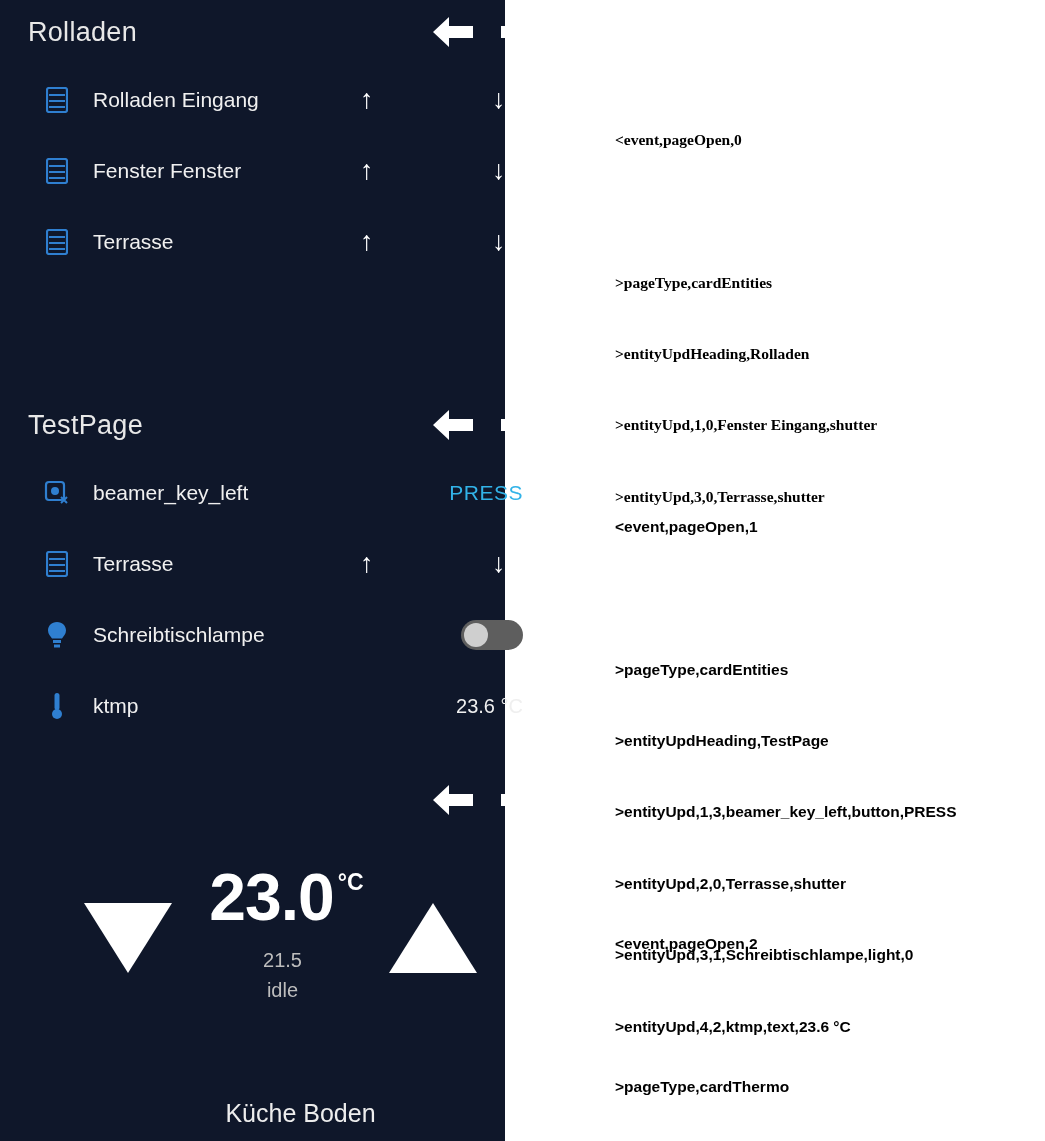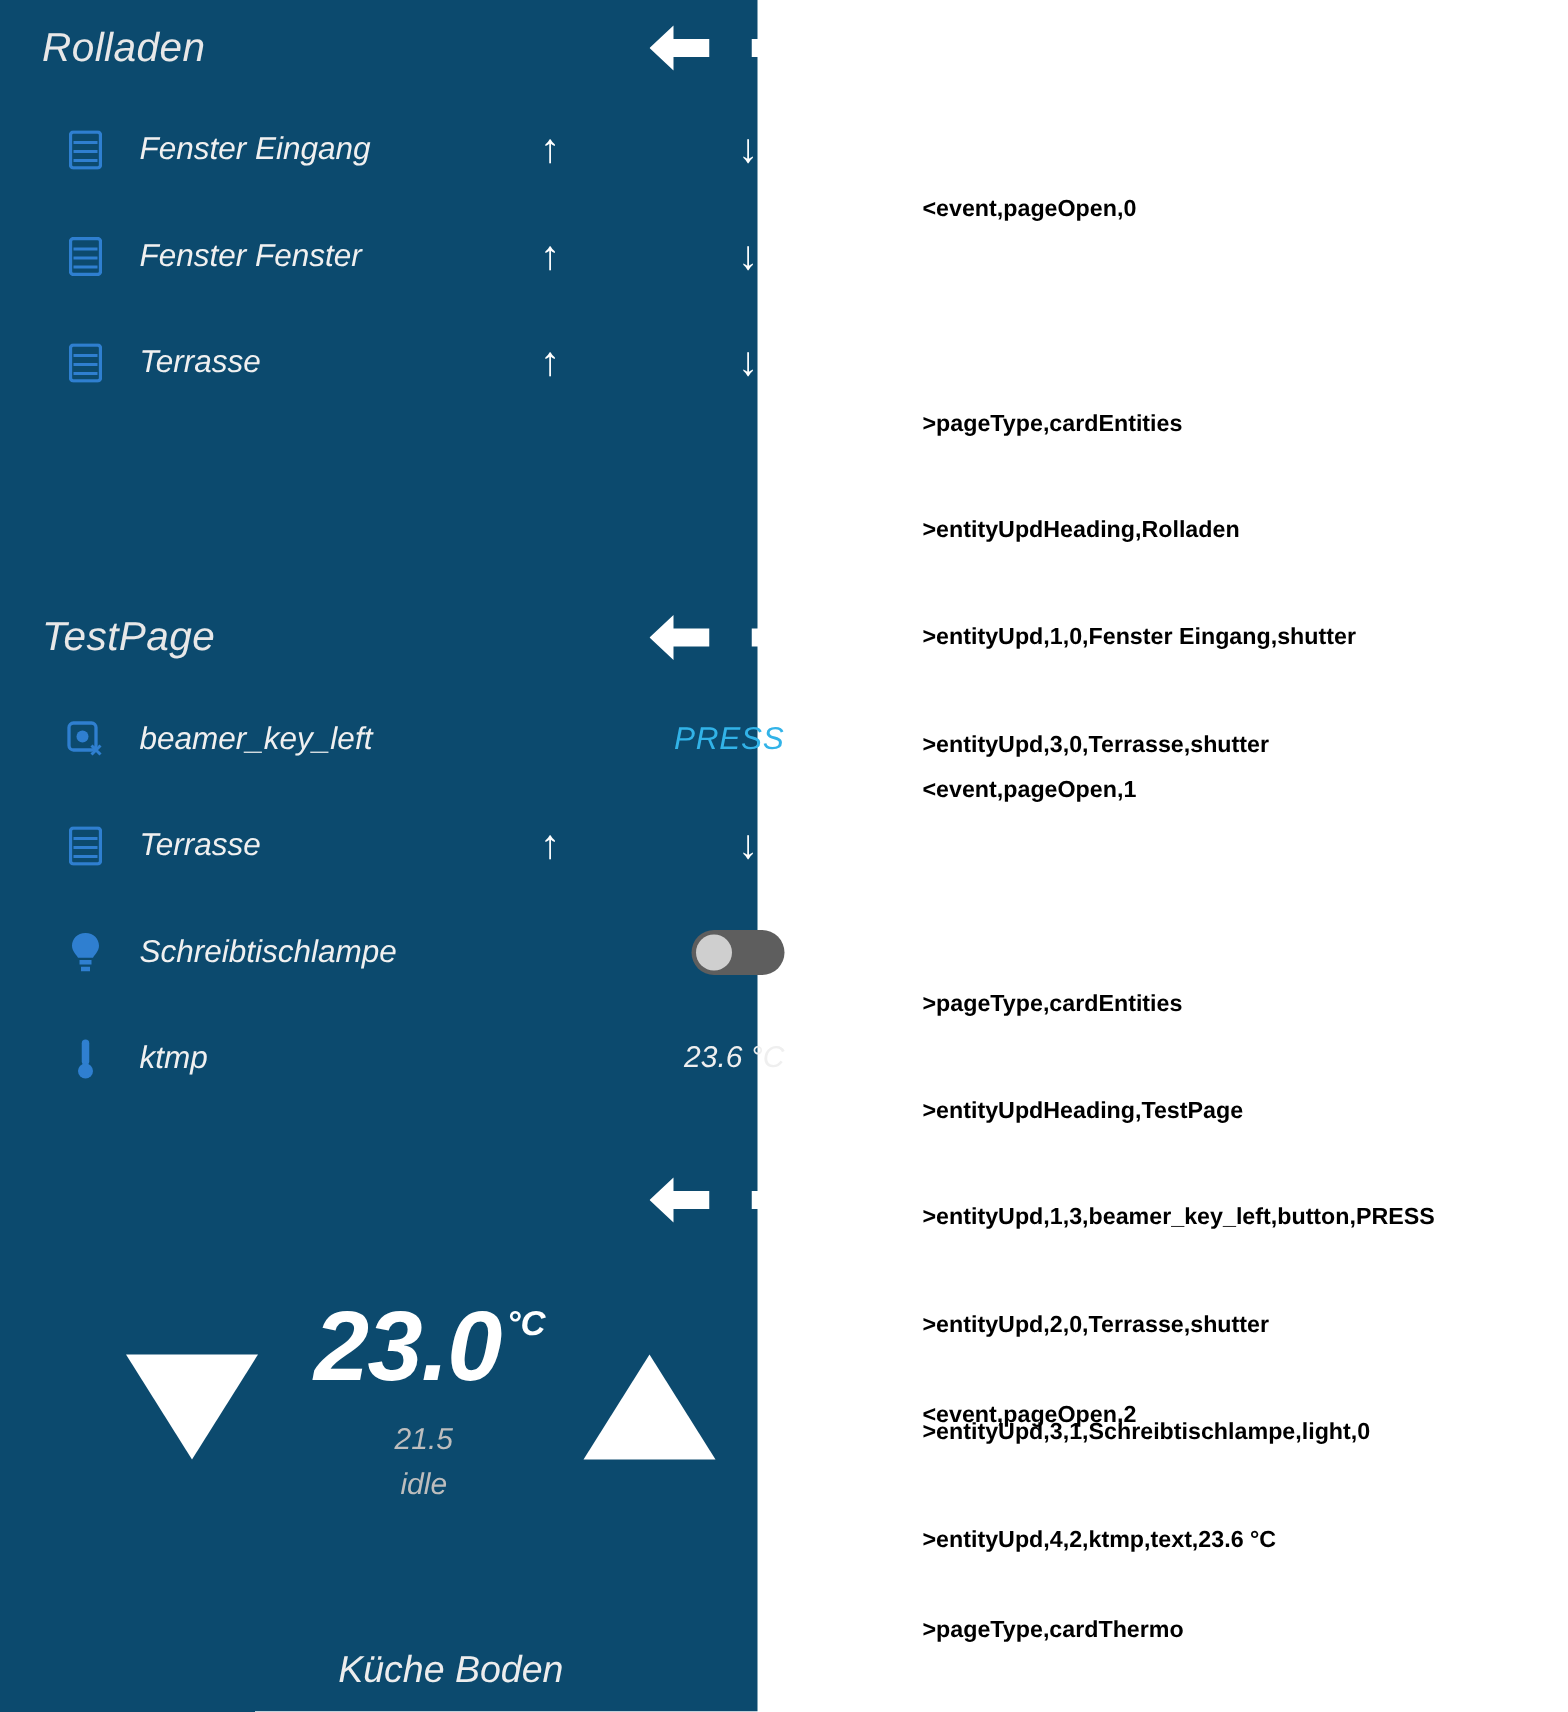--- a/index.html
+++ b/index.html
@@ -13,22 +13,21 @@
     font-family: "Liberation Sans", sans-serif;
     position: relative;
     overflow: hidden;
   }
   .screen-col {
     position: absolute;
     left: 0;
     top: 0;
     width: 505px;
     height: 1141px;
-    background: #0c4a6e;
-    font-style: italic;
+    background: #0f172a;
   }
   .doc-col {
     position: absolute;
     left: 565px;
     top: 0;
     width: 480px;
     height: 1141px;
     background: #ffffff;
   }
 
@@ -270,21 +269,21 @@
 
     <div class="row">
       <div class="row-icon">
         <svg width="22" height="26" viewBox="0 0 22 26">
             <rect x="1" y="1" width="20" height="24" rx="2" fill="none" stroke="#2f7fd0" stroke-width="2.2"></rect>
             <line x1="3" y1="8" x2="19" y2="8" stroke="#2f7fd0" stroke-width="2"></line>
             <line x1="3" y1="14" x2="19" y2="14" stroke="#2f7fd0" stroke-width="2"></line>
             <line x1="3" y1="20" x2="19" y2="20" stroke="#2f7fd0" stroke-width="2"></line>
           </svg>
       </div>
-      <div class="row-label">Fenster Eingang</div>
+      <div class="row-label">Rolladen Eingang</div>
       <div class="shutter-controls">
         <span class="sc-up glyph-up">↑</span>
         <span class="sc-stop"><span class="stop-square"></span></span>
         <span class="sc-down glyph-down">↓</span>
       </div>
     </div>
 
     <div class="row">
       <div class="row-icon">
         <svg width="22" height="26" viewBox="0 0 22 26">
@@ -417,21 +416,21 @@
       <div class="thermo-setpoint">21.5</div>
       <div class="thermo-state">idle</div>
     </div>
 
     <div class="thermo-name" style="position:absolute; top:330px;">Küche Boden</div>
   </div>
 </div>
 
 <div class="doc-col">
 
-  <div class="log-block" style="top:80px;">
+  <div class="log-block" style="top:80px;font-family:Liberation Serif, serif;">
     <span class="evt">&lt;event,pageOpen,0</span>
     <span class="gap"></span>
     <span class="evt">&gt;pageType,cardEntities</span>
     <span class="evt">&gt;entityUpdHeading,Rolladen</span>
     <span class="evt">&gt;entityUpd,1,0,Fenster Eingang,shutter</span>
     <span class="evt">&gt;entityUpd,3,0,Terrasse,shutter</span>
   </div>
 
   <div class="log-block" style="top:467px;">
     <span class="evt">&lt;event,pageOpen,1</span>

